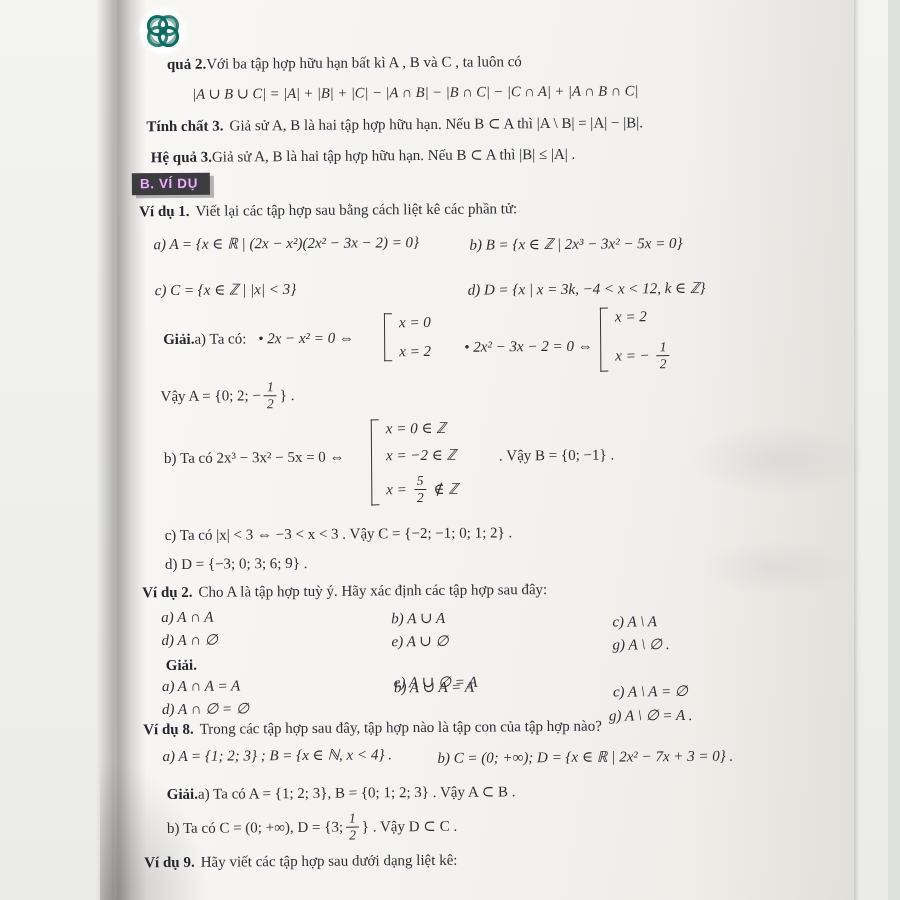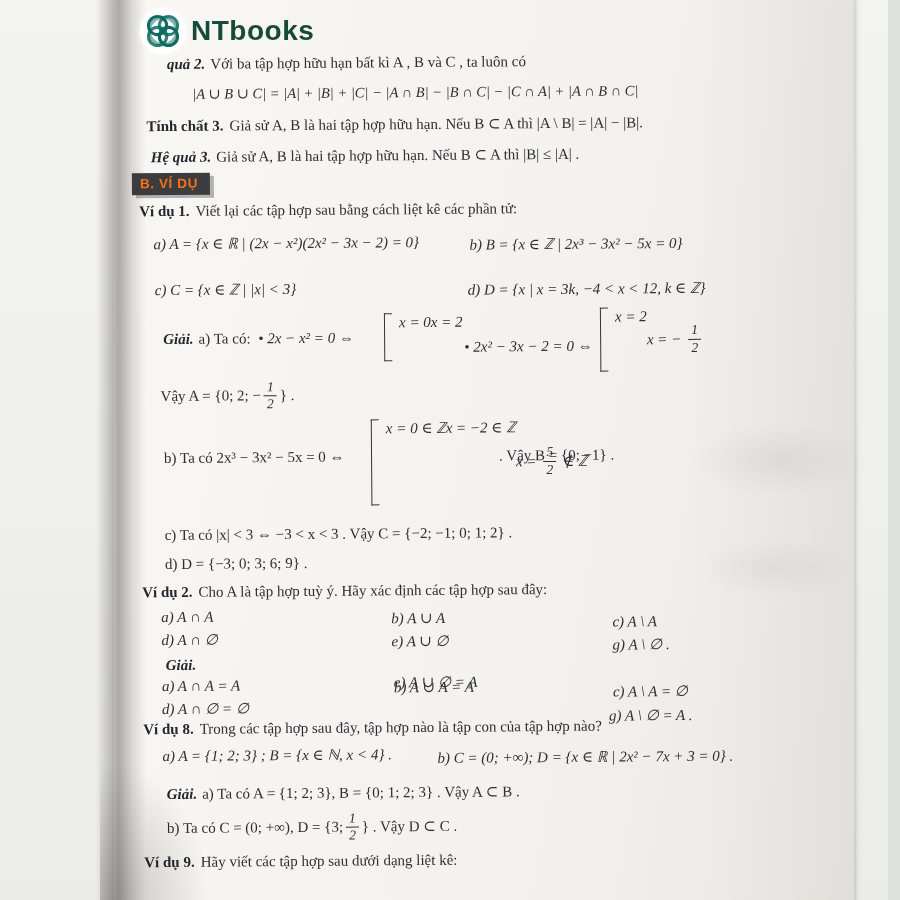--- a/index.html
+++ b/index.html
@@ -18,29 +18,29 @@
   .edge-right{position:absolute;right:0;top:0;width:12px;height:900px;background:#dde2dc;}
   .smudge-a{position:absolute;left:690px;top:425px;width:175px;height:70px;
     background:radial-gradient(closest-side,rgba(130,130,128,.12),rgba(130,130,128,0));}
   .smudge-b{position:absolute;left:700px;top:540px;width:150px;height:55px;
     background:radial-gradient(closest-side,rgba(130,130,128,.10),rgba(130,130,128,0));}
   .content{position:absolute;left:0;top:0;width:900px;height:900px;
     transform:rotate(-0.45deg);transform-origin:170px 70px;}
   .ln{position:absolute;white-space:nowrap;font-size:15px;line-height:1.25;}
   .cline{display:flex;align-items:center;}
   .lbl{font-weight:bold;margin-right:6px;color:#26262e;}
-  .lbli{font-weight:bold;font-style:italic;margin-right:5px;color:#26262e;text-align:right;}
+  .lbli{font-weight:bold;color:#26262e;text-align:right;}
   .it{font-style:italic;}
-  .secbox{position:absolute;left:131px;top:173px;background:#3b3b40;color:#f97316;
+  .secbox{position:absolute;left:131px;top:173px;background:#3b3b40;color:#f0abfc;
     font-family:"Liberation Sans","DejaVu Sans",sans-serif;font-size:13.5px;font-weight:bold;
     letter-spacing:.6px;padding:3px 12px 4px 8px;box-shadow:4px 3px 0 rgba(120,120,118,.55);}
   .cases{display:flex;align-items:stretch;}
   .lbr{width:7px;border-left:1.7px solid #34343b;border-top:1.7px solid #34343b;
     border-bottom:1.7px solid #34343b;margin-right:7px;}
-  .ccol{display:flex;flex-direction:row;justify-content:space-between;font-style:italic;}
+  .ccol{display:flex;flex-direction:column;justify-content:space-between;font-style:italic;}
   .crow{display:inline-flex;align-items:center;gap:4px;}
   .frac{display:inline-flex;flex-direction:column;align-items:center;line-height:1.05;
     font-size:13.5px;margin:0 3px;font-style:italic;}
   .fn{border-bottom:1.2px solid currentColor;padding:0 3px 1px;}
   .fd{padding-top:1px;}
   .logo{position:absolute;left:140px;top:8px;display:flex;align-items:center;gap:5px;}
   .logo-badge{width:46px;height:46px;border-radius:50%;background:#fff;
     display:flex;align-items:center;justify-content:center;box-shadow:0 0 6px rgba(255,255,255,.9);}
   .logo-text{font-family:"Liberation Sans","DejaVu Sans",sans-serif;font-weight:bold;
     font-size:28px;color:#174a3b;letter-spacing:.5px;}
@@ -198,15 +198,14 @@
       <svg width="40" height="40" viewBox="0 0 44 44">
         <g fill="none" stroke="#0d6b60" stroke-width="3.4">
           <circle cx="16" cy="16" r="10"></circle>
           <circle cx="28" cy="16" r="10" opacity="0.85"></circle>
           <circle cx="16" cy="28" r="10" opacity="0.85"></circle>
           <circle cx="28" cy="28" r="10"></circle>
           <circle cx="22" cy="22" r="15" opacity="0.5"></circle>
         </g>
       </svg>
     </div>
-    <span class="logo-text">NTbooks</span>
   </div>
 </div>
 
 </body></html>

